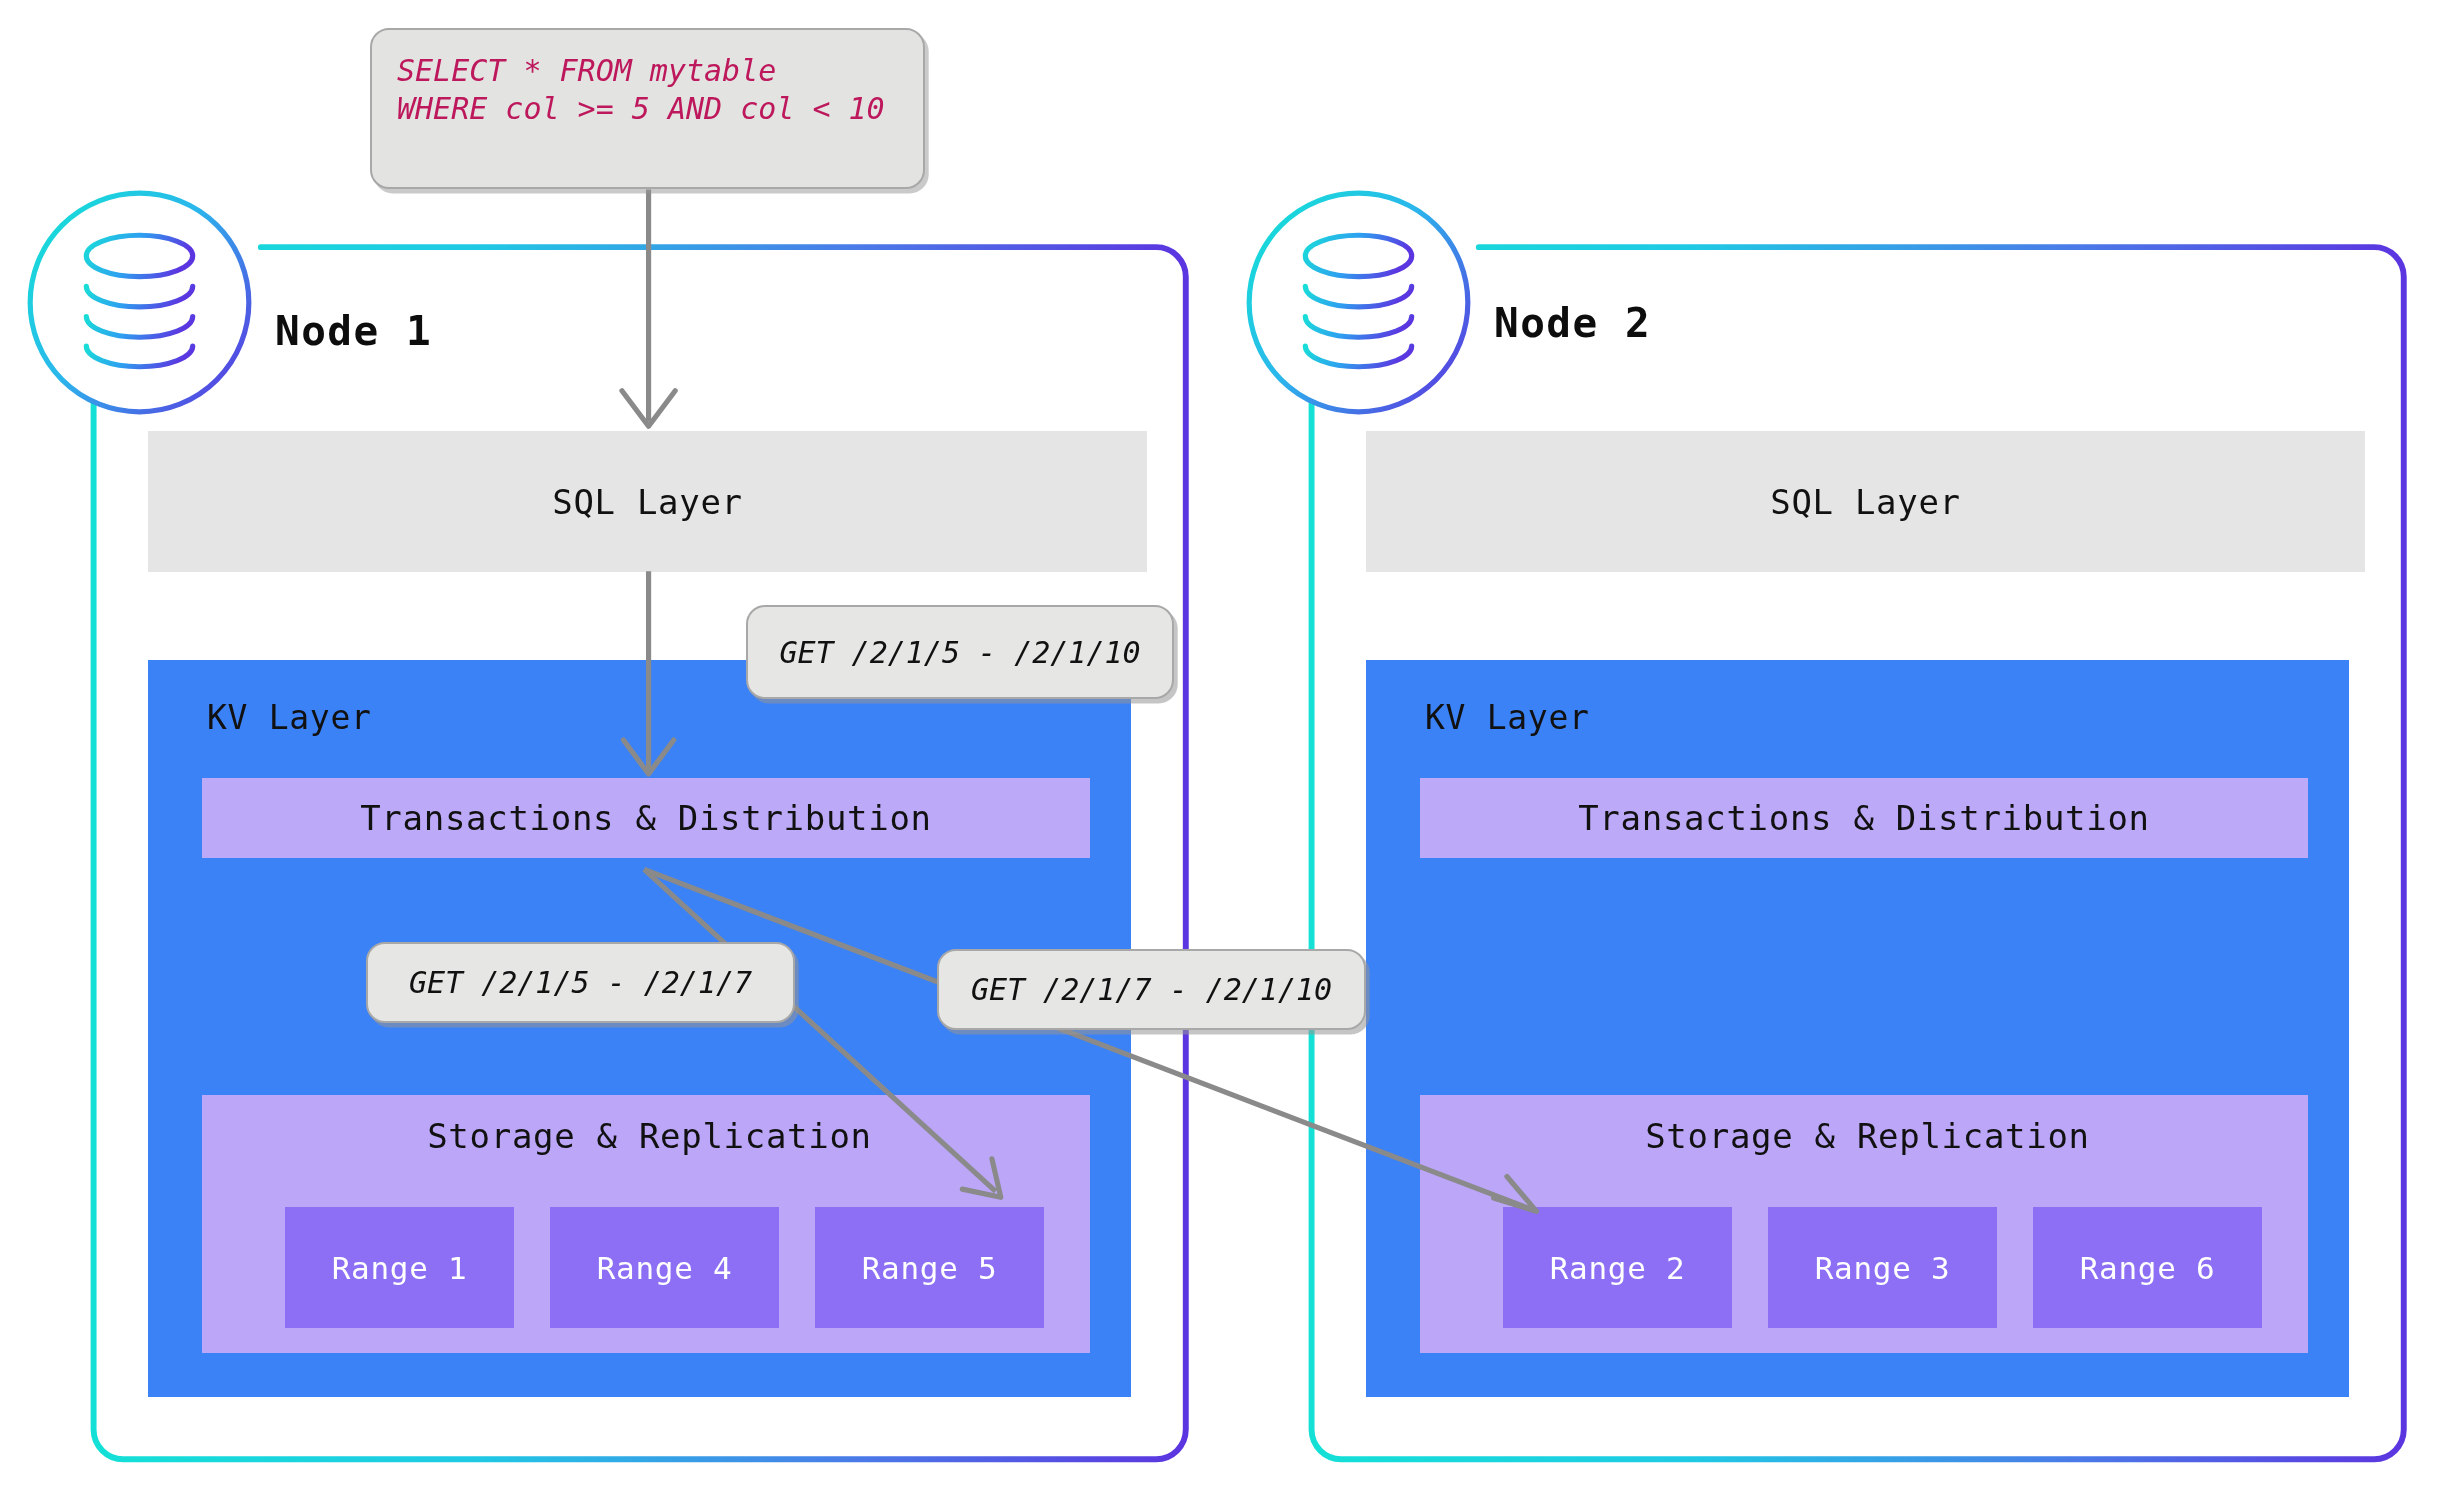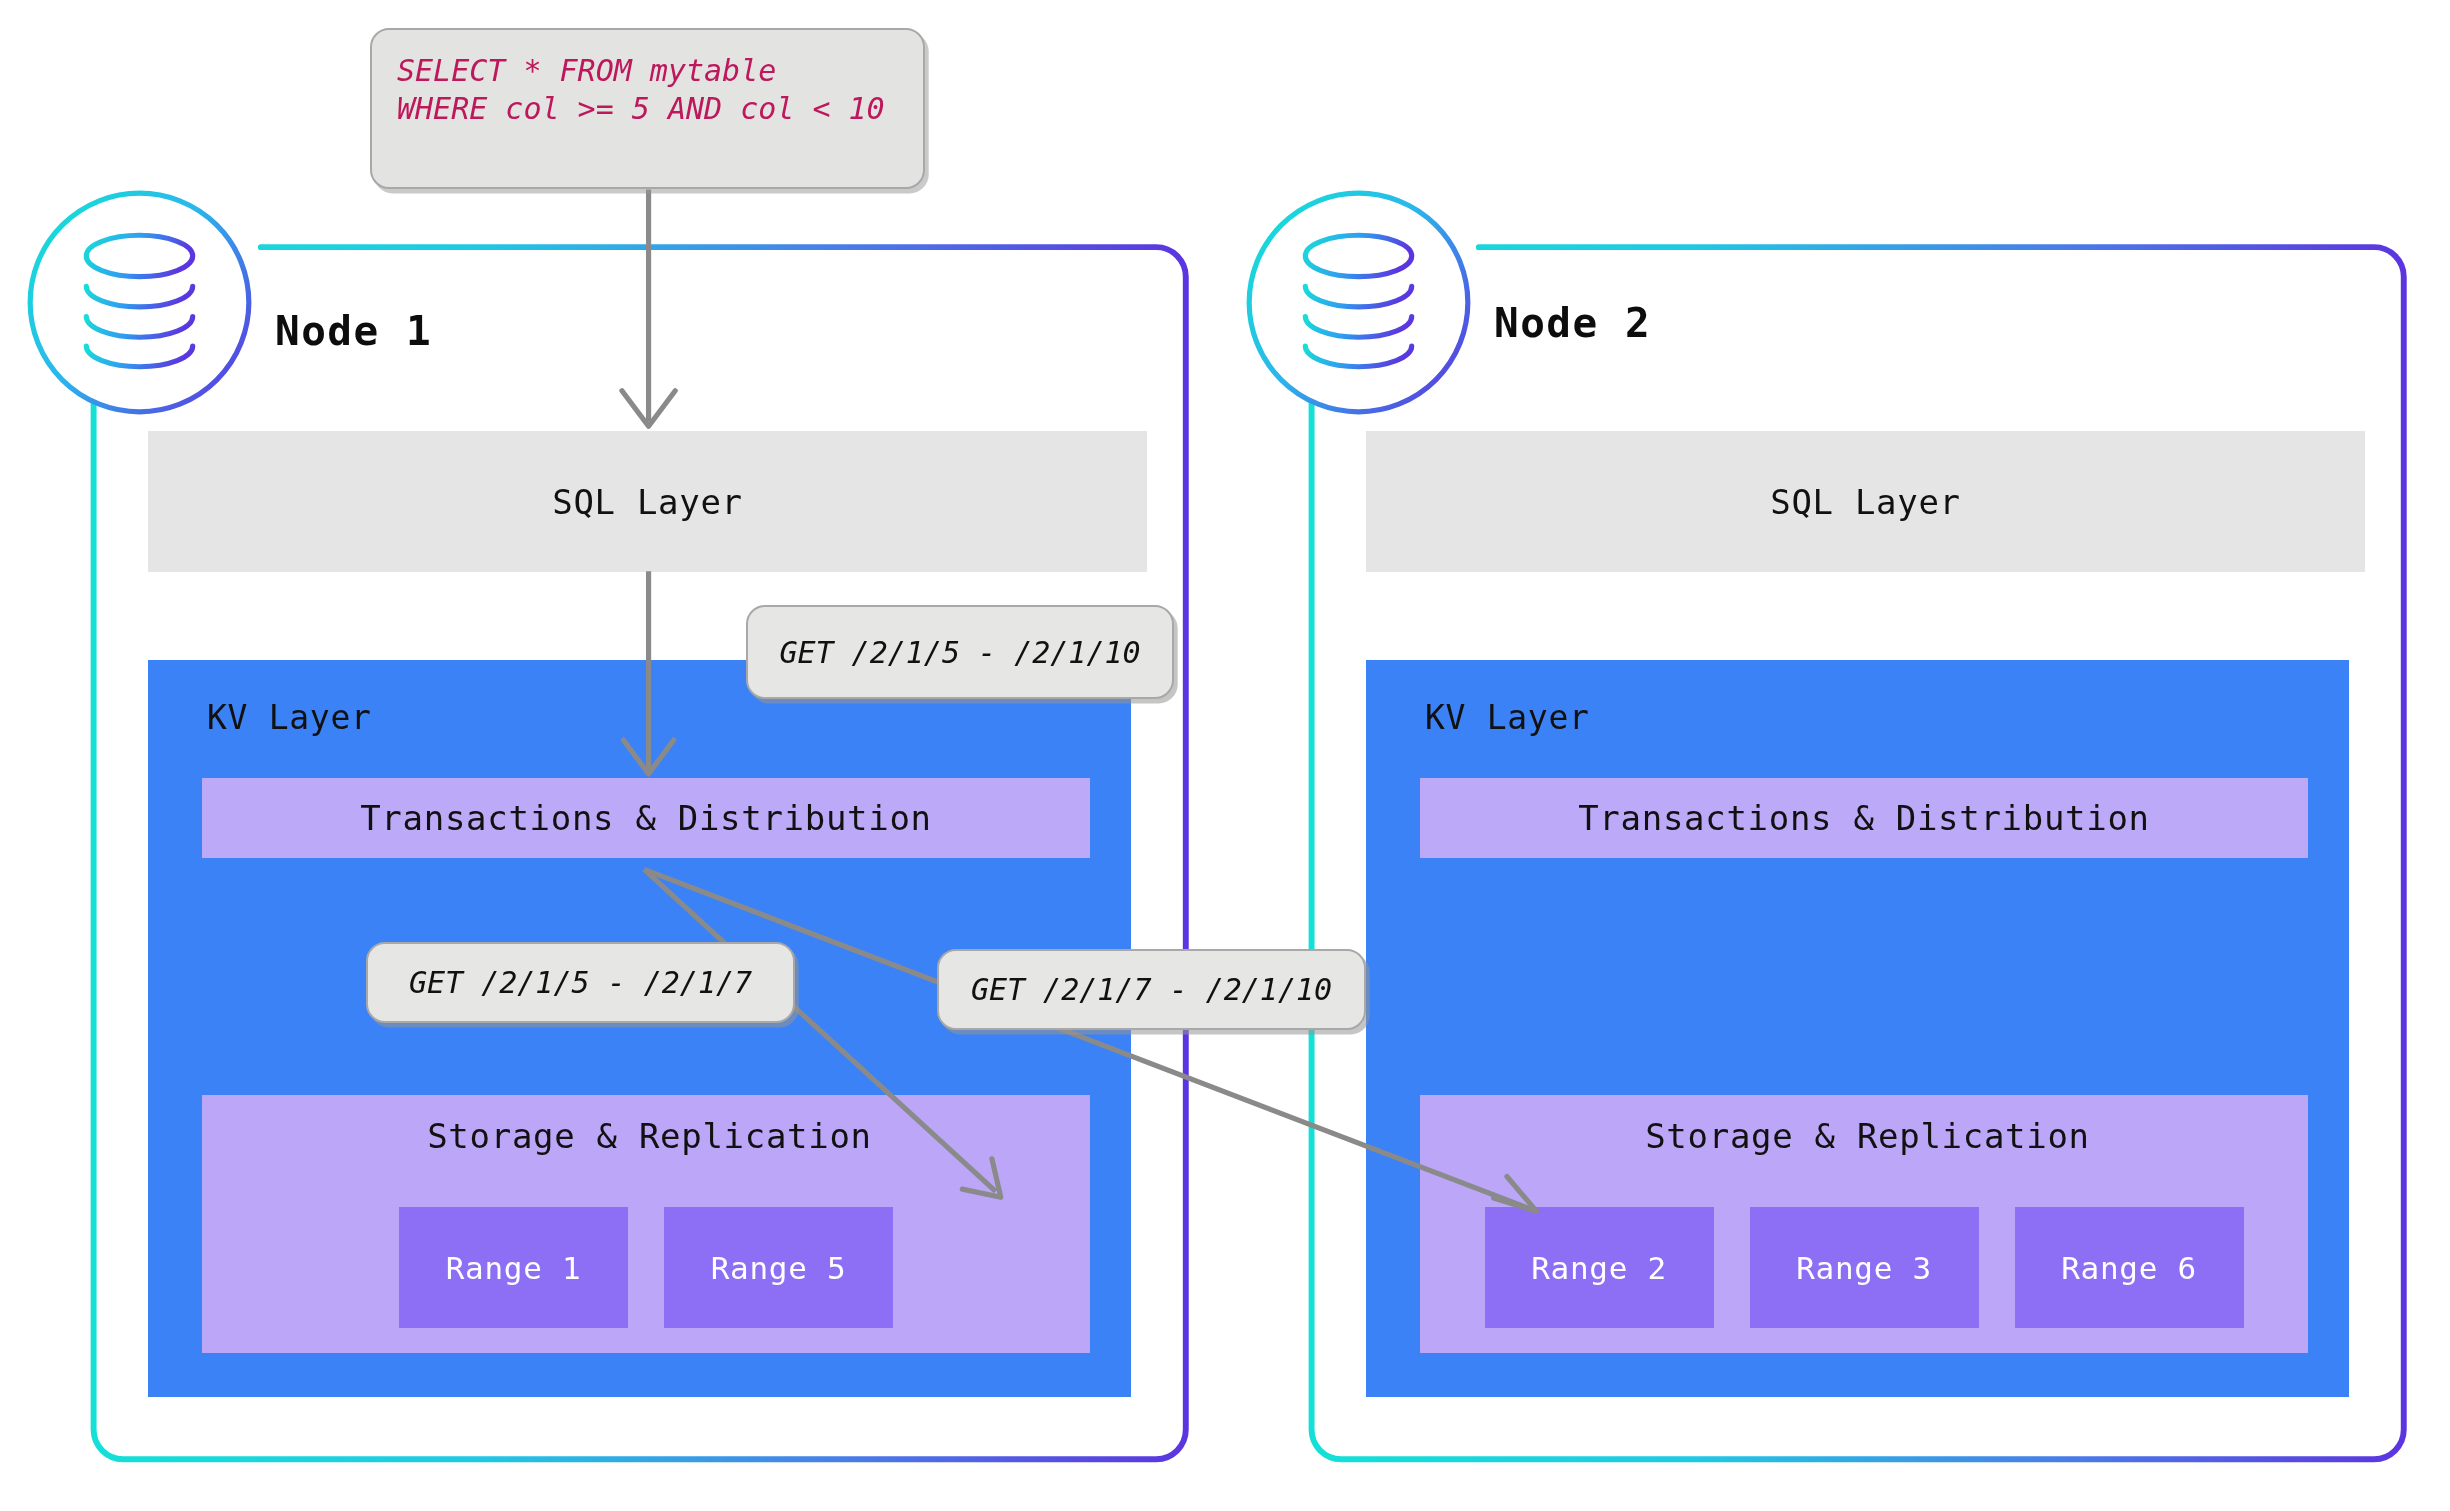--- a/index.html
+++ b/index.html
@@ -84,21 +84,21 @@
     letter-spacing: 0.7px;
     margin-left: 7px;
   }
   .range-row {
     position: absolute;
     left: 46px;
     right: 46px;
     bottom: 25px;
     height: 121px;
     display: flex;
-    justify-content: center;
+    justify-content: flex-end;
     gap: 36px;
   }
   .range-box {
     width: 229px;
     height: 121px;
     background: #8c6ff5;
     display: flex;
     align-items: center;
     justify-content: center;
     color: #ffffff;
@@ -206,20 +206,21 @@
     <div class="kv-layer-label">KV Layer</div>
 
     <div class="txn-bar" style="left:54px; top:118px; width:888px; height:80px;">
       <span class="txn-bar-label">Transactions &amp; Distribution</span>
     </div>
 
     <div class="storage-panel" style="left:54px; top:435px; width:888px; height:258px;">
       <div class="storage-title">Storage &amp; Replication</div>
       <div class="range-row">
         <div class="range-box">Range 1</div>
+        <div class="range-box">Range 4</div>
         <div class="range-box">Range 5</div>
       </div>
     </div>
   </div>
 
   <div class="node-title abs" style="left:1494px; top:299px;">Node 2</div>
 
   <div class="sql-layer abs" style="left:1366px; top:431px; width:999px; height:141px;">
     <span class="sql-layer-label">SQL Layer</span>
   </div>

